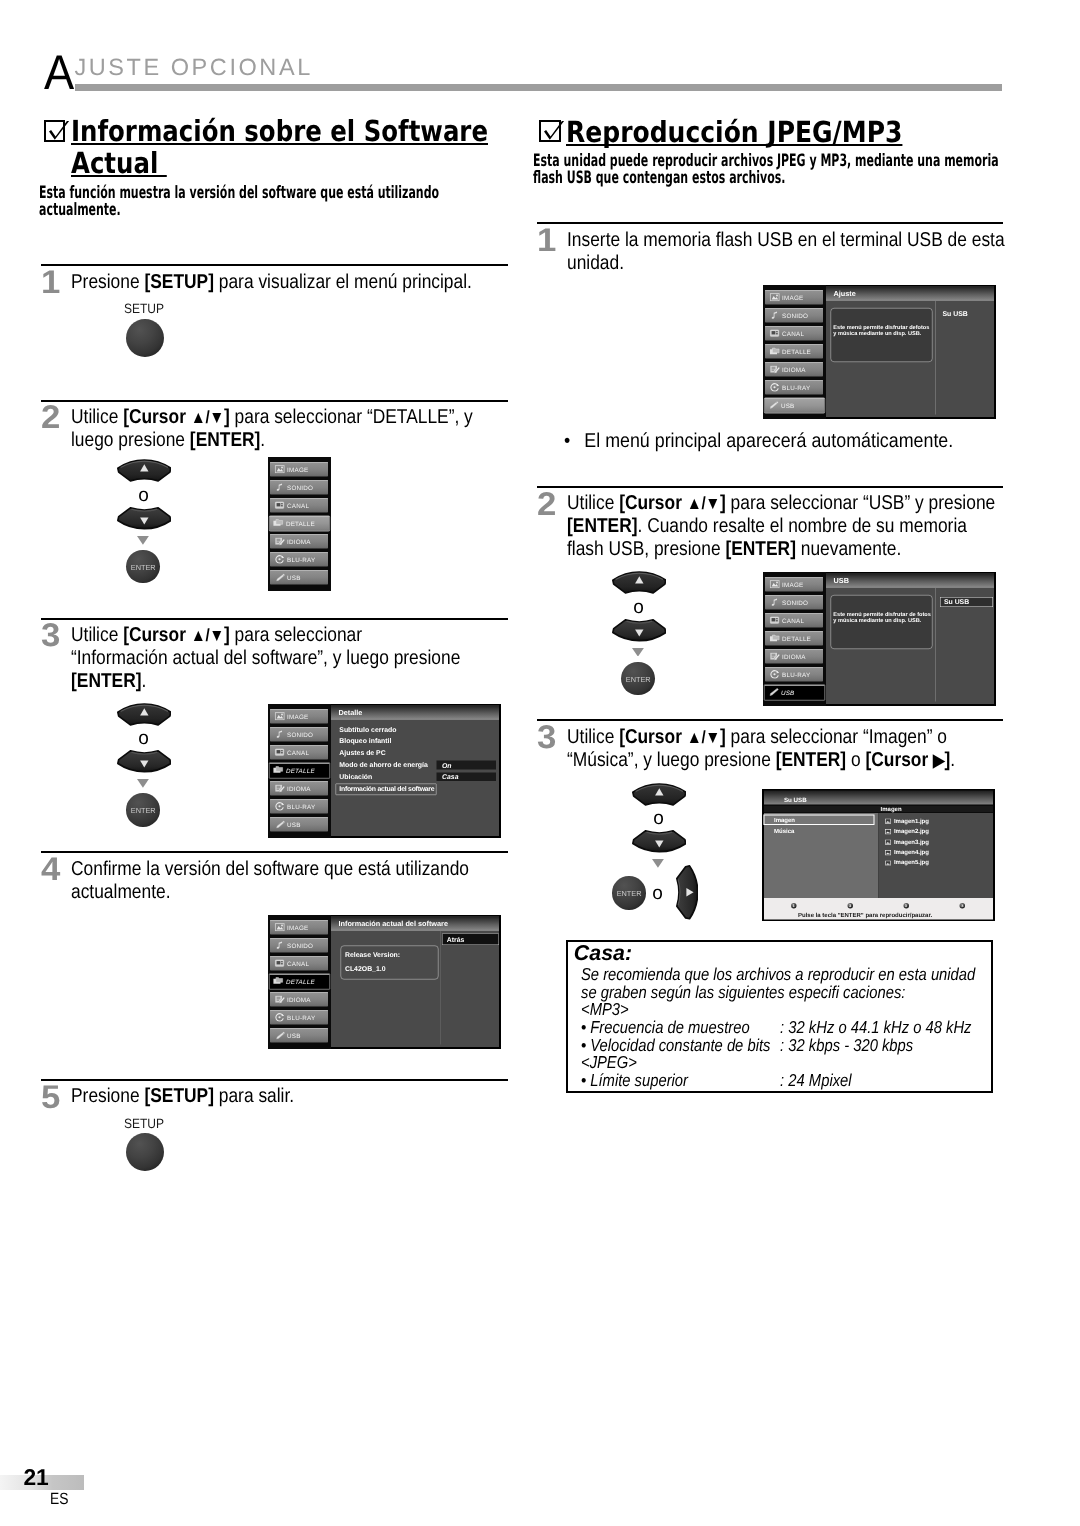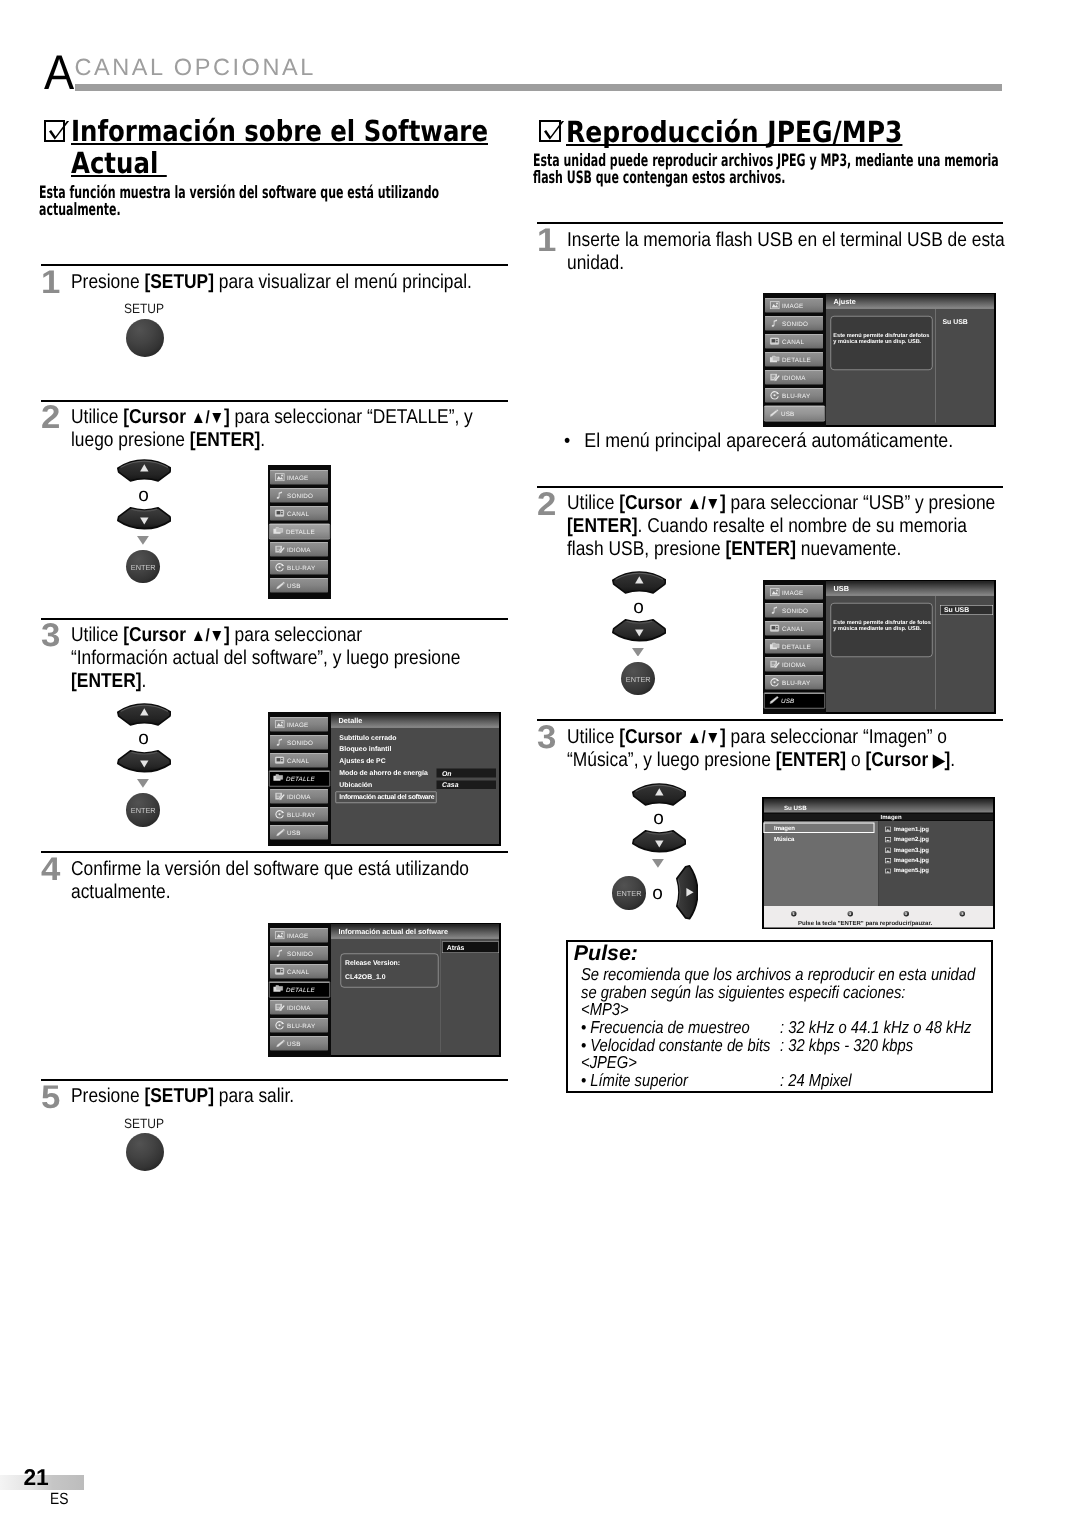--- a/index.html
+++ b/index.html
@@ -85,21 +85,21 @@
            border:2px solid #dcdcdc;left:7px;}
   .sbtn.hl .lb{left:42px;top:3px;}
   .sbtn.hl .ic{left:6px;top:1px;}
   .osd-main{position:absolute;background:#3f3f3f;}
   .osd-title{position:absolute;left:0;top:0;right:0;height:28px;
              background:linear-gradient(to bottom,#5f5f5f 0%,#717171 35%,#5a5a5a 75%,#4a4a4a 100%);}
   .osd-title span{position:absolute;left:15px;top:5px;font-size:15px;line-height:17px;color:#fff;font-weight:bold;}
   .osd-row{position:absolute;font-size:14px;line-height:16px;color:#fff;font-weight:bold;}
 
   
-  .osd{position:absolute;overflow:hidden;margin-top:8px;}
+  .osd{position:absolute;overflow:hidden;}
   .osd-in{position:absolute;left:0;top:0;transform:scale(0.5);transform-origin:0 0;background:#000;
           font-family:"Liberation Sans",sans-serif;}
   .osd-side{position:absolute;left:0;top:0;width:126px;background:#0a0a0a;}
   .sbtn{position:absolute;left:4px;width:116.4px;height:29px;border-radius:1.5px;
         background:linear-gradient(to bottom,#949494 0%,#8e8e8e 16%,#848484 50%,#737373 84%,#676767 100%);
         box-shadow:inset 0 1.4px 0 #bdbdbd;}
   .sbtn .lb{position:absolute;left:34.2px;top:9.2px;font-size:12.6px;line-height:12.6px;color:#f2f2f2;font-weight:normal;}
   .sbtn .ic{position:absolute;left:8.6px;top:5.2px;width:23.4px;height:17.5px;opacity:0.95;}
   .sbtn.sel{background:#000;border:1.6px solid #e0e0e0;left:2.4px;width:119.6px;height:30px;margin-top:-1px;}
   .sbtn.sel .lb{font-style:italic;left:32.4px;top:8.2px;}
@@ -148,21 +148,21 @@
   .arwrap{position:absolute;}
   .setupgrp{position:absolute;}
 </style>
 
 </head>
 <body>
 
 <div class="page">
 
   <div class="abs" id="hdr-a">A</div>
-  <div class="abs" id="hdr-t">CANAL  OPCIONAL</div>
+  <div class="abs" id="hdr-t">JUSTE  OPCIONAL</div>
   <div class="abs" id="hdr-rule"></div>
 
   <div class="col" id="colL">
 
     <div class="chk" style="top:119.7px">
       <svg width="26" height="26" viewBox="0 0 26 26">
         <path d="M3.0 10.6 L5.1 9.0 L9.6 15.4 L21.8 -1.2 L23.1 0.0 L8.8 18.8 Z" fill="#000"></path>
       </svg>
     </div>
     <div class="hdtext" style="top:114.8px;transform:scaleX(0.936);width:106.9%"><u>Información sobre el Software
@@ -222,21 +222,21 @@
     <div class="steptxt" style="top:492.4px;width:504.6px"><span>Utilice </span><b>[Cursor </b><b class="tri">▲/▼</b><b>]</b><span> para seleccionar “USB” y presione
 </span><b>[ENTER]</b><span>. Cuando resalte el nombre de su memoria
 flash USB, presione </span><b>[ENTER]</b><span> nuevamente.</span></div>
 
     <div class="rule" style="top:718.9px"></div>
     <div class="stepnum" style="left:-0.1px;top:720.7px">3</div>
     <div class="steptxt" style="top:725.6px;width:504.6px"><span>Utilice </span><b>[Cursor </b><b class="tri">▲/▼</b><b>]</b><span> para seleccionar “Imagen” o
 “Música”, y luego presione </span><b>[ENTER]</b><span> o </span><b>[Cursor </b><b class="tri">▶</b><b>]</b><span>.</span></div>
 
     <div id="notebox">
-      <div class="ntitle">Pulse:</div>
+      <div class="ntitle">Casa:</div>
       <div class="nbody">
         <div class="nrow">Se recomienda que los archivos a reproducir en esta unidad</div>
         <div class="nrow">se graben según las siguientes especifi caciones:</div>
         <div class="nrow">&lt;MP3&gt;</div>
         <div class="nrow"><span>• Frecuencia de muestreo</span><span class="v">: 32 kHz o 44.1 kHz o 48 kHz</span></div>
         <div class="nrow"><span>• Velocidad constante de bits</span><span class="v">: 32 kbps - 320 kbps</span></div>
         <div class="nrow">&lt;JPEG&gt;</div>
         <div class="nrow"><span>• Límite superior</span><span class="v">: 24 Mpixel</span></div>
       </div>
     </div>

